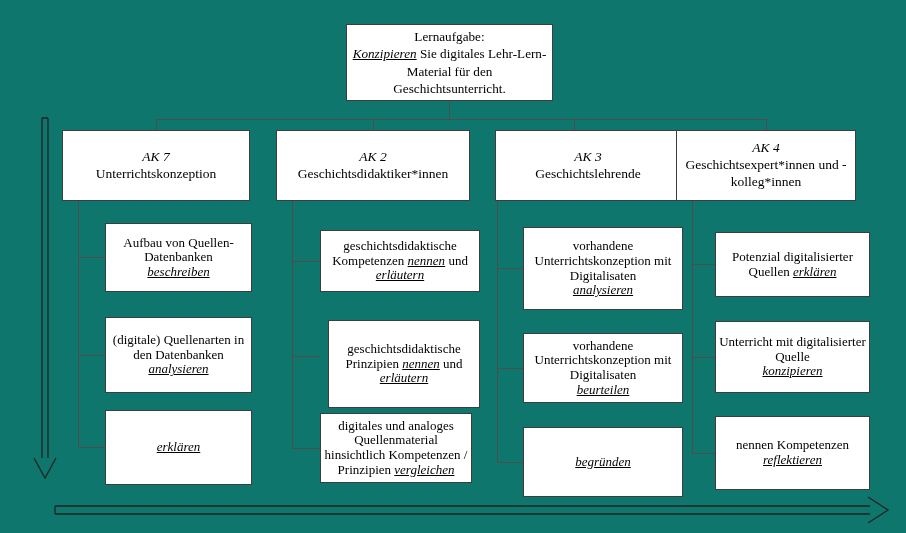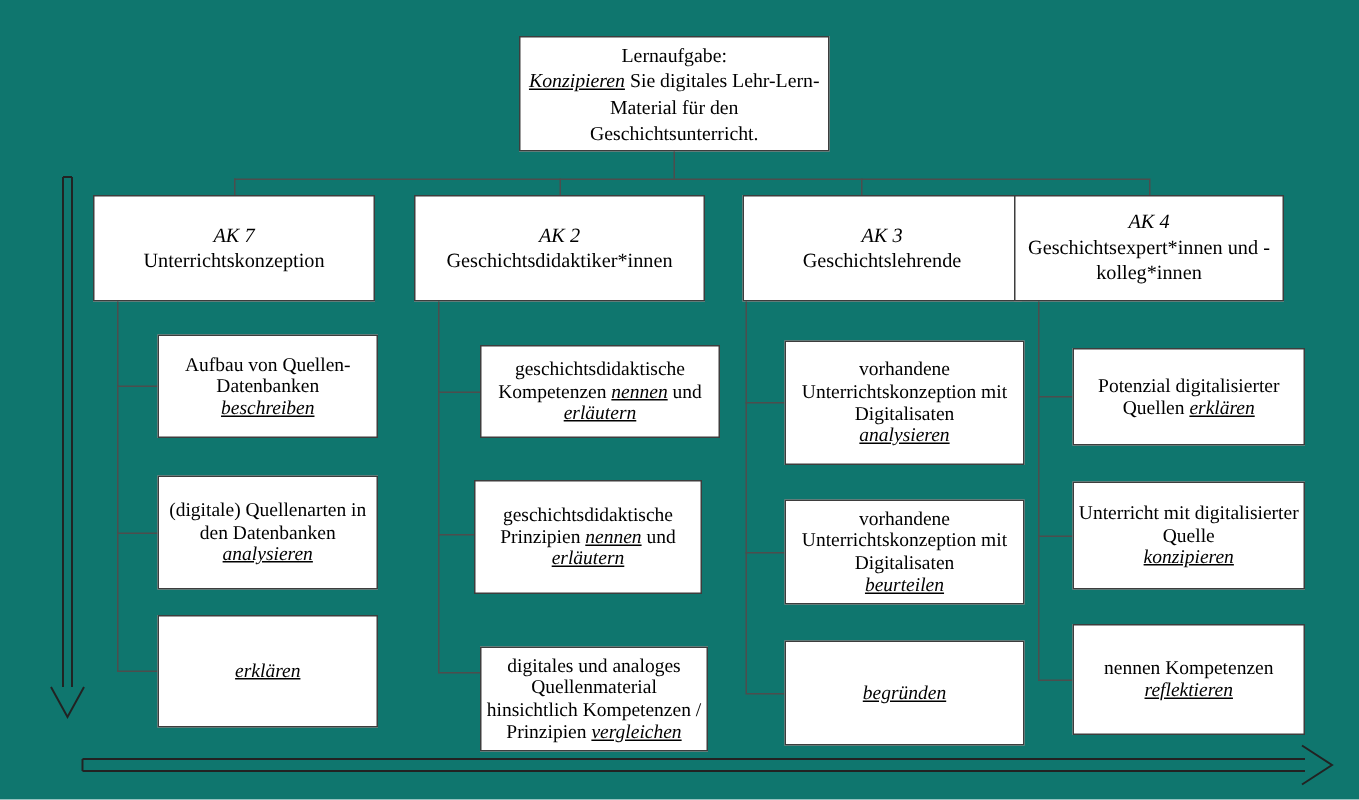--- a/index.html
+++ b/index.html
@@ -69,24 +69,24 @@
       <span class="title">AK 2</span>
       <span class="subtitle">Geschichtsdidaktiker*innen</span>
     </div>
     <div class="vline" style="left:292px;top:201px;height:247px"></div>
     <div class="hline" style="left:292px;top:261px;width:28px"></div>
     <div class="hline" style="left:292px;top:356px;width:28px"></div>
     <div class="hline" style="left:292px;top:448px;width:28px"></div>
     <div class="box" style="left:320px;top:230px;width:160px;height:62px">
       <span class="txt"><span>geschichtsdidaktische Kompetenzen </span><i>nennen</i><span> und </span><i>erläutern</i></span>
     </div>
-    <div class="box" style="left:316px;top:320px;width:152px;height:76px">
+    <div class="box" style="left:328px;top:320px;width:152px;height:88px">
       <span class="txt"><span>geschichtsdidaktische Prinzipien </span><i>nennen</i><span> und </span><i>erläutern</i></span>
     </div>
-    <div class="box" style="left:320px;top:431px;width:152px;height:70px">
+    <div class="box" style="left:320px;top:413px;width:152px;height:70px">
       <span class="txt"><span>digitales und analoges Quellenmaterial hinsichtlich Kompetenzen / Prinzipien </span><i>vergleichen</i></span>
     </div>
   </div>
 
   <div>
     <div class="box hdr" style="left:495px;top:130px;width:186px;height:71px">
       <span class="title">AK 3</span>
       <span class="subtitle">Geschichtslehrende</span>
     </div>
     <div class="vline" style="left:497px;top:201px;height:261px"></div>

